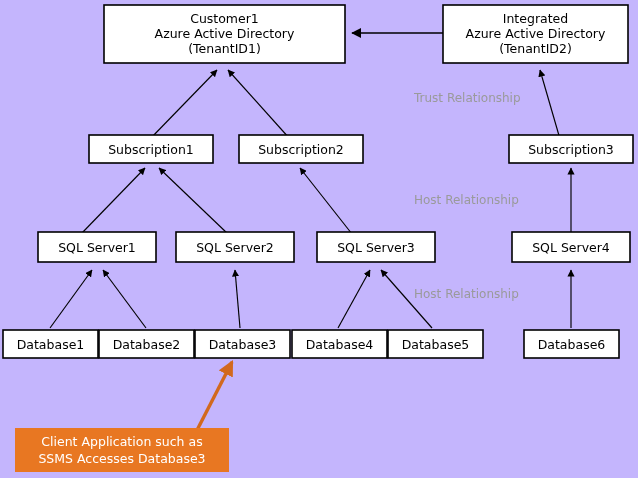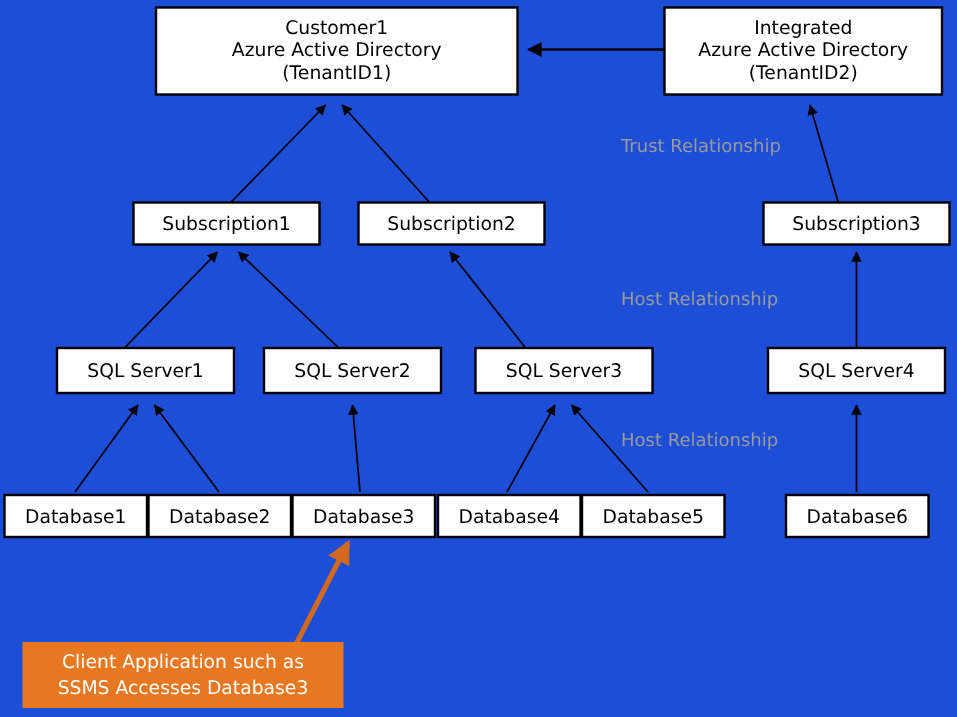--- a/index.html
+++ b/index.html
@@ -4,21 +4,21 @@
 <style>
   html, body {
     margin: 0;
     padding: 0;
     background: #ffffff;
   }
   #canvas-root {
     position: relative;
     width: 638px;
     height: 478px;
-    background: #1d4ed8;
+    background: #c4b5fd;
     font-family: "DejaVu Sans", "Liberation Sans", sans-serif;
     overflow: hidden;
   }
   svg.diagram {
     position: absolute;
     top: 0;
     left: 0;
     width: 638px;
     height: 478px;
   }

